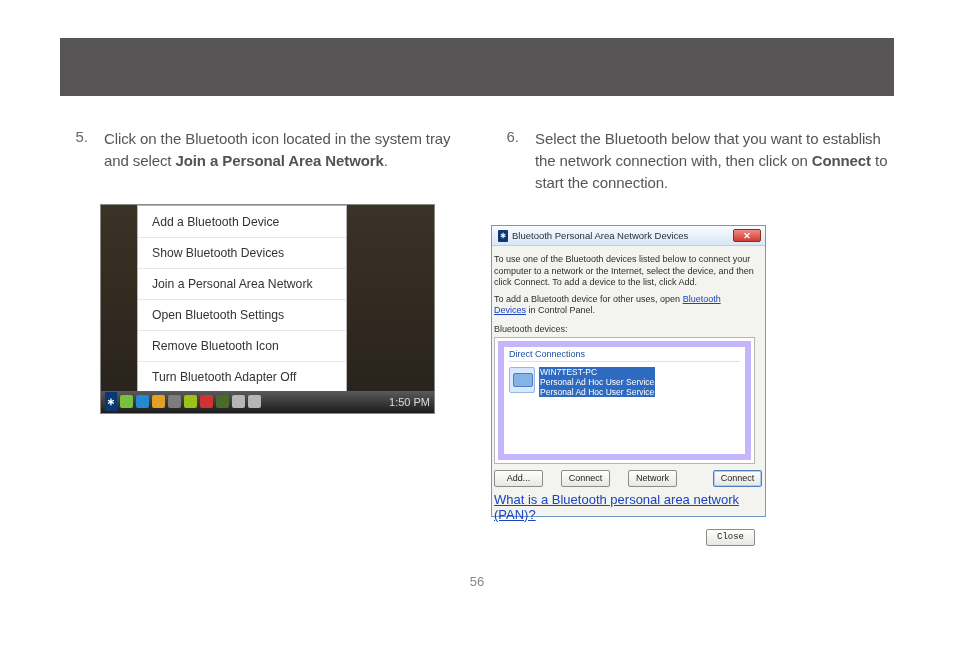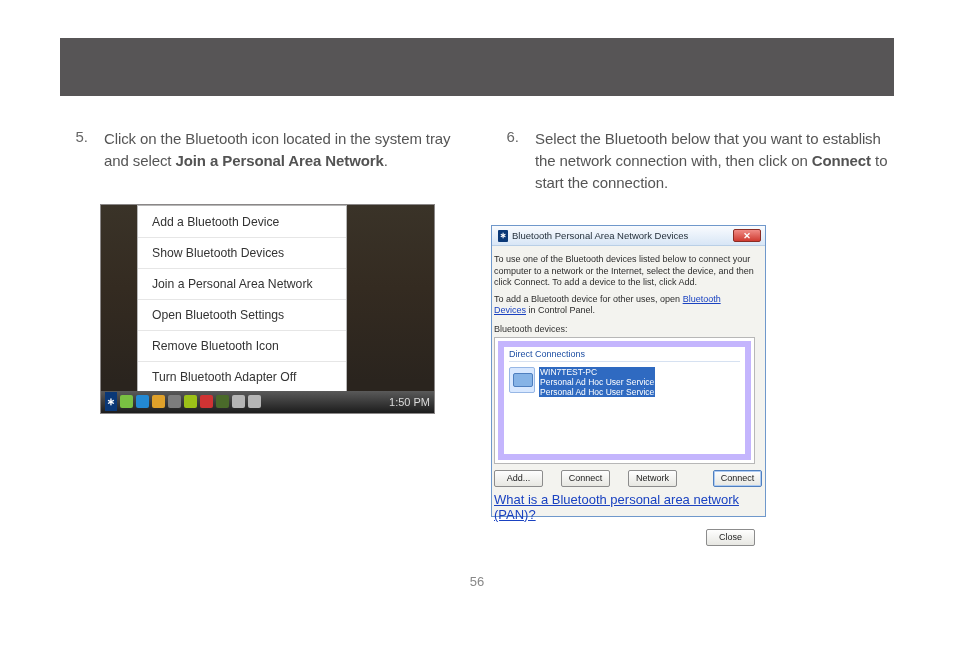--- a/index.html
+++ b/index.html
@@ -170,20 +170,21 @@
       border-color:#4f7fbf;
       box-shadow: 0 0 0 1px #aecbf2 inset;
     }
     .shot-b .spacer { flex:1; }
     .shot-b .help-link {
       margin-top:5px; font-size:13px;
     }
     .shot-b .close-row {
       display:flex; justify-content:flex-end;
       margin-top: 7px;
+      font-family: Liberation Mono, monospace;
     }
 
     .page-number {
       position:absolute; bottom: 76px; left:0; right:0;
       text-align:center; color:#888; font-size: 13px;
     }
   </style>
 </head>
 <body>
 

